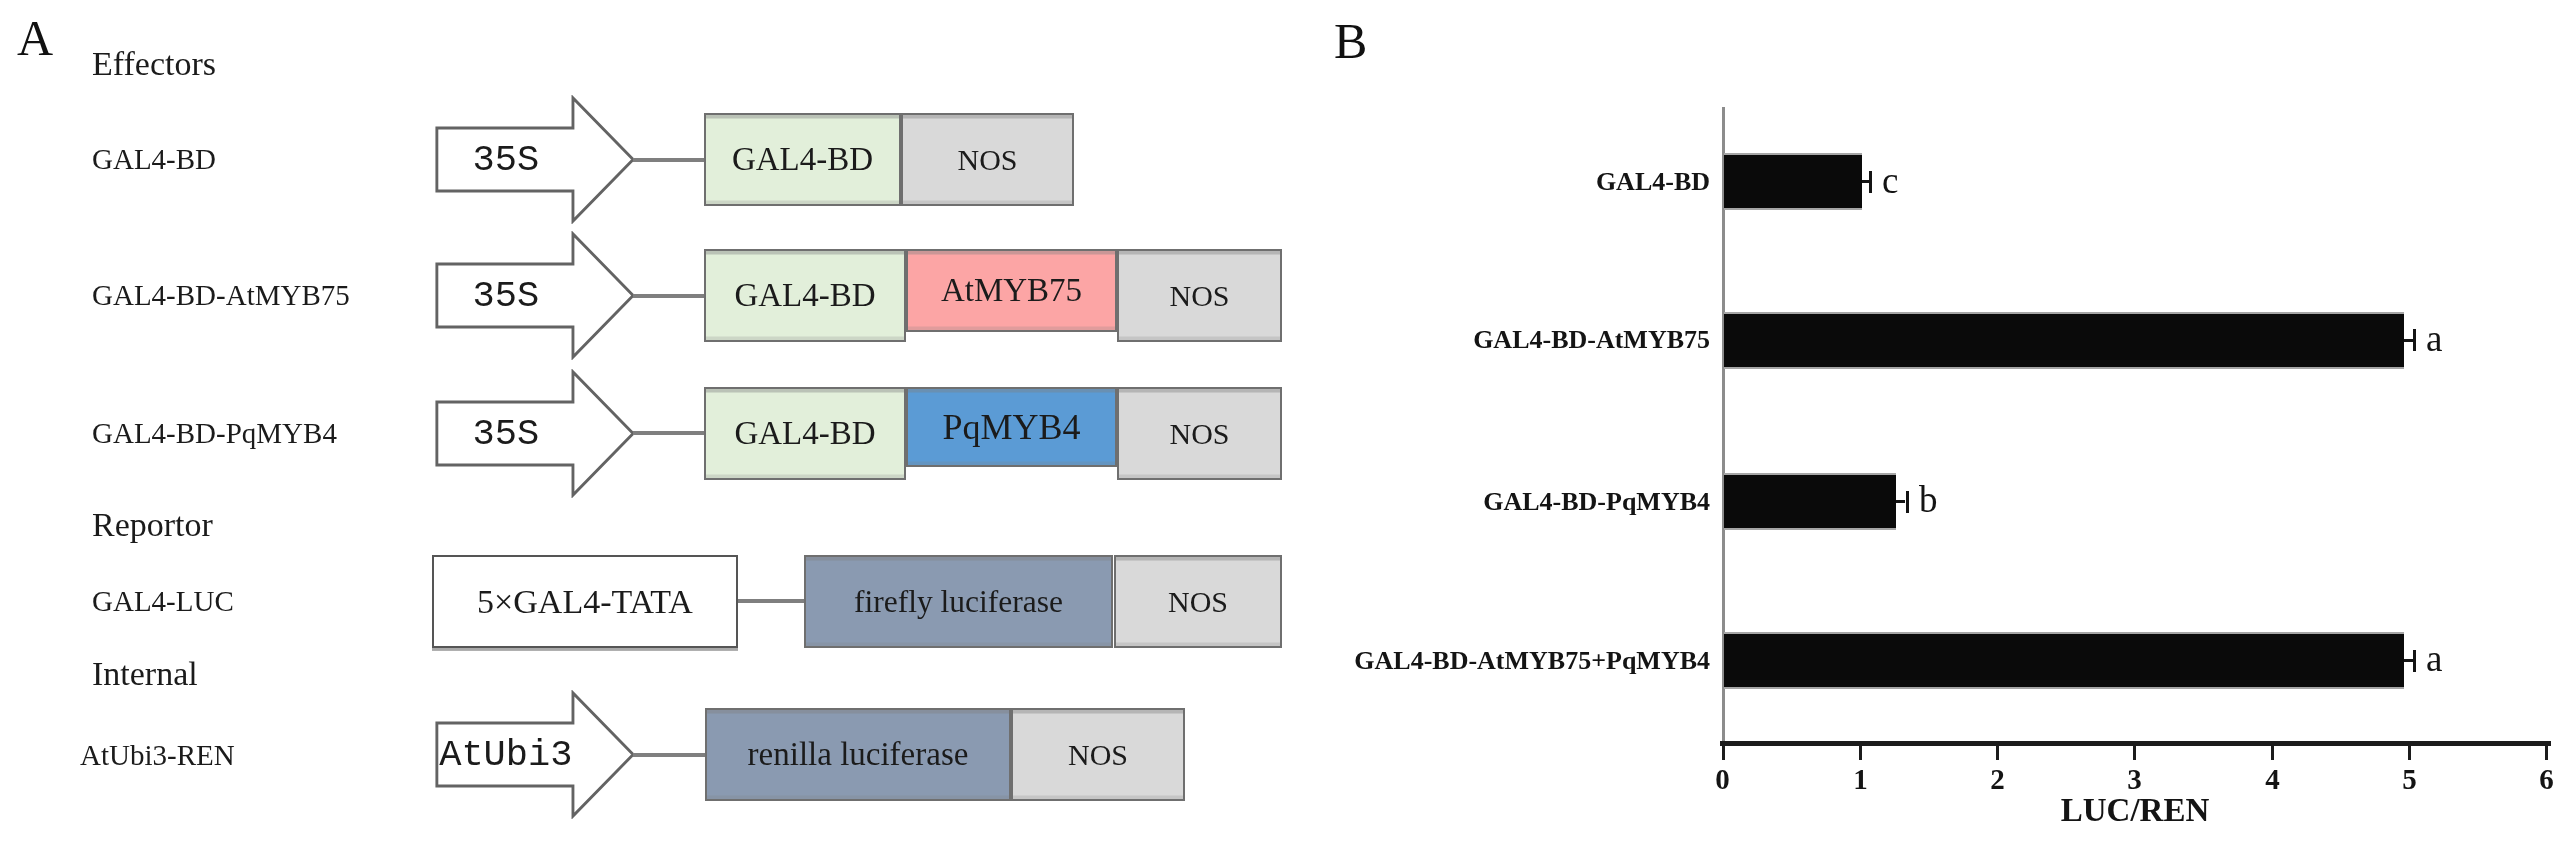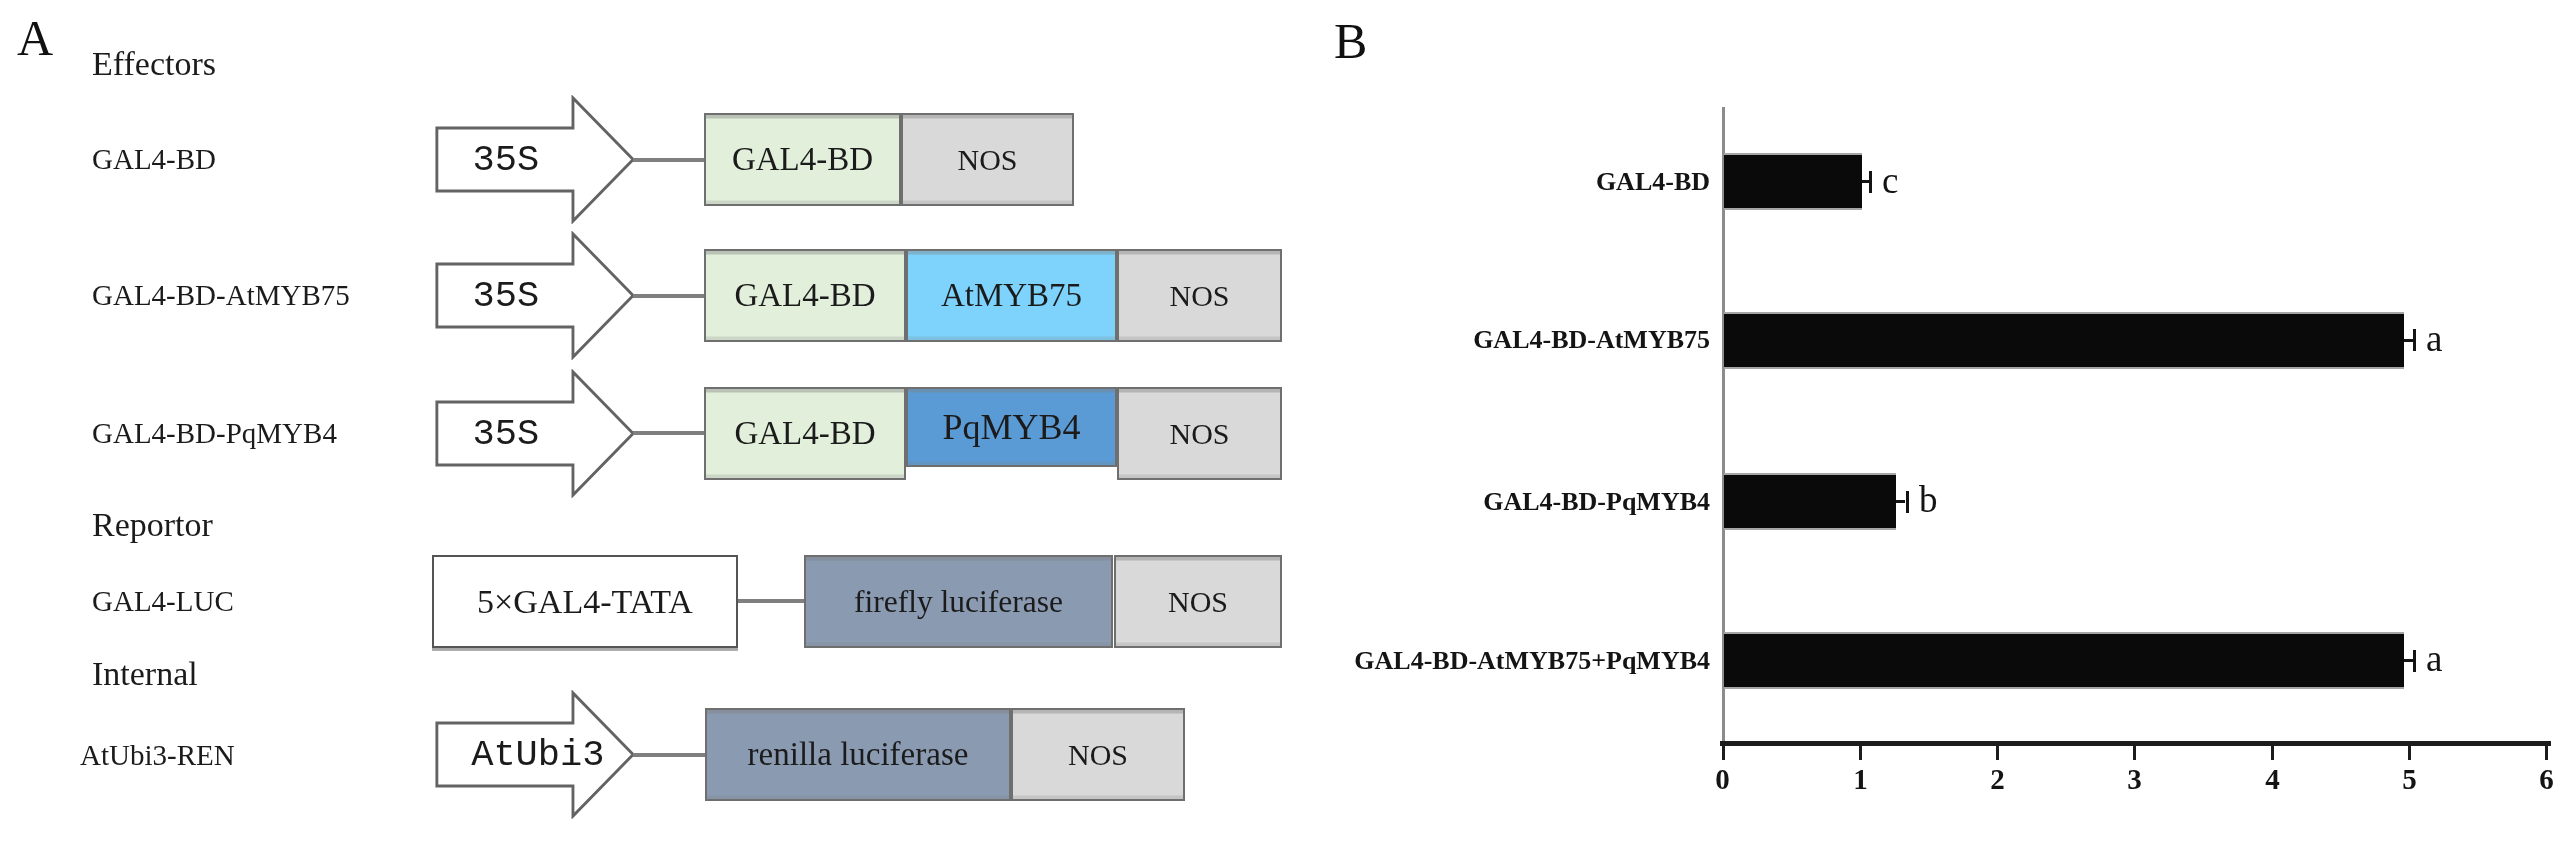--- a/index.html
+++ b/index.html
@@ -43,39 +43,39 @@
         </svg><div class="promo-text abs" style="left: 4.3px; top: 33px; width: 135px; height: 63px; font-size: 37px;">35S</div></div>
       <div class="abs connector" style="left: 633px; top: 158px; width: 71px; height: 4.3px;"></div>
       <div class="abs seg" style="left: 704px; top: 113px; width: 197px; height: 93px; background: rgb(226, 239, 218); font-size: 33px;">GAL4-BD</div>
       <div class="abs seg" style="left: 901px; top: 113px; width: 173px; height: 93px; background: rgb(217, 217, 217); font-size: 30px;">NOS</div>
       <div class="abs row-label" style="left: 92px; top: 281px;">GAL4-BD-AtMYB75</div>
       <div class="abs" style="left: 434px; top: 231px; width: 202px; height: 129px;"><svg width="202" height="129" viewBox="0 0 282 180">
           <polygon points="4,46 194,46 194,4 278,90 194,176 194,134 4,134" fill="#ffffff" stroke="#636363" stroke-width="4"></polygon>
         </svg><div class="promo-text abs" style="left: 4.3px; top: 33px; width: 135px; height: 63px; font-size: 37px;">35S</div></div>
       <div class="abs connector" style="left: 633px; top: 294px; width: 71px; height: 4.3px;"></div>
       <div class="abs seg" style="left: 704px; top: 249px; width: 202px; height: 93px; background: rgb(226, 239, 218); font-size: 33px;">GAL4-BD</div>
-      <div class="abs seg" style="left: 906px; top: 249px; width: 211px; height: 93px; background: #7dd3fc; font-size: 33px; font-family: Liberation Serif, serif;">AtMYB75</div>
+      <div class="abs seg" style="left: 906px; top: 249px; width: 211px; height: 83px; background: #fca5a5; font-size: 33px; font-family: Liberation Serif, serif;">AtMYB75</div>
       <div class="abs seg" style="left: 1117px; top: 249px; width: 165px; height: 93px; background: rgb(217, 217, 217); font-size: 30px;">NOS</div>
       <div class="abs row-label" style="left: 92px; top: 419px;">GAL4-BD-PqMYB4</div>
       <div class="abs" style="left: 434px; top: 369px; width: 202px; height: 129px;"><svg width="202" height="129" viewBox="0 0 282 180">
           <polygon points="4,46 194,46 194,4 278,90 194,176 194,134 4,134" fill="#ffffff" stroke="#636363" stroke-width="4"></polygon>
         </svg><div class="promo-text abs" style="left: 4.3px; top: 33px; width: 135px; height: 63px; font-size: 37px;">35S</div></div>
       <div class="abs connector" style="left: 633px; top: 431px; width: 71px; height: 4.3px;"></div>
       <div class="abs seg" style="left: 704px; top: 387px; width: 202px; height: 93px; background: rgb(226, 239, 218); font-size: 33px;">GAL4-BD</div>
       <div class="abs seg" style="left: 906px; top: 387px; width: 211px; height: 80px; background: rgb(91, 155, 213); font-size: 36px;">PqMYB4</div>
       <div class="abs seg" style="left: 1117px; top: 387px; width: 165px; height: 93px; background: rgb(217, 217, 217); font-size: 30px;">NOS</div>
       <div class="abs row-label" style="left: 92px; top: 587px;">GAL4-LUC</div>
       <div class="abs promo-box" style="left: 432px; top: 555px; width: 306px; height: 93px; font-size: 34px;">5×GAL4-TATA</div>
       <div class="abs connector" style="left: 738px; top: 599px; width: 67px; height: 4.3px;"></div>
       <div class="abs seg" style="left: 804px; top: 555px; width: 309px; height: 93px; background: rgb(138, 154, 177); font-size: 31.5px;">firefly luciferase</div>
       <div class="abs seg" style="left: 1114px; top: 555px; width: 168px; height: 93px; background: rgb(217, 217, 217); font-size: 30px;">NOS</div>
       <div class="abs row-label" style="left: 80px; top: 741px;">AtUbi3-REN</div>
       <div class="abs" style="left: 434px; top: 690px; width: 202px; height: 129px;"><svg width="202" height="129" viewBox="0 0 282 180">
           <polygon points="4,46 194,46 194,4 278,90 194,176 194,134 4,134" fill="#ffffff" stroke="#636363" stroke-width="4"></polygon>
-        </svg><div class="promo-text abs" style="left: 4.3px; top: 33px; width: 135px; height: 63px; font-size: 37px; margin-left: 32px;">AtUbi3</div></div>
+        </svg><div class="promo-text abs" style="left: 4.3px; top: 33px; width: 135px; height: 63px; font-size: 37px;">AtUbi3</div></div>
       <div class="abs connector" style="left: 633px; top: 753px; width: 72px; height: 4.3px;"></div>
       <div class="abs seg" style="left: 705px; top: 708px; width: 306px; height: 93px; background: rgb(138, 154, 177); font-size: 33px;">renilla luciferase</div>
       <div class="abs seg" style="left: 1011px; top: 708px; width: 174px; height: 93px; background: rgb(217, 217, 217); font-size: 30px;">NOS</div>
     </div>
 
   <div class="abs panel-letter" style="left:1334px;top:15.8px;">B</div>
   <div id="panelB">
       <div class="abs yaxis" style="left: 1722px; top: 107px; width: 2.9px; height: 639px;"></div>
       <div class="abs xaxis" style="left: 1720px; top: 741px; width: 831px; height: 5px;"></div>
       <div class="abs xtick" style="left: 1722px; top: 746px; width: 2.9px; height: 14.3px;"></div>
@@ -106,15 +106,16 @@
       <div class="abs bar" style="left: 1724px; top: 473px; width: 172px; height: 57px;"></div>
       <div class="abs err-line" style="left: 1896px; top: 500px; width: 9.3px; height: 2.9px;"></div>
       <div class="abs err-line" style="left: 1906px; top: 491px; width: 2.9px; height: 21.5px;"></div>
       <div class="abs sig" style="left: 1919px; top: 481px;">b</div>
       <div class="abs cat-label" style="left: 1266px; top: 645px; width: 444px;">GAL4-BD-AtMYB75+PqMYB4</div>
       <div class="abs bar" style="left: 1724px; top: 632px; width: 680px; height: 57px;"></div>
       <div class="abs err-line" style="left: 2404px; top: 659px; width: 9.3px; height: 2.9px;"></div>
       <div class="abs err-line" style="left: 2413px; top: 650px; width: 2.9px; height: 21.5px;"></div>
       <div class="abs sig" style="left: 2426px; top: 640px;">a</div>
     </div>
+  <div class="abs xlabel" style="left:1938px;top:792px;width:394px;">LUC/REN</div>
 
 </div>
 
 
 </body></html>

